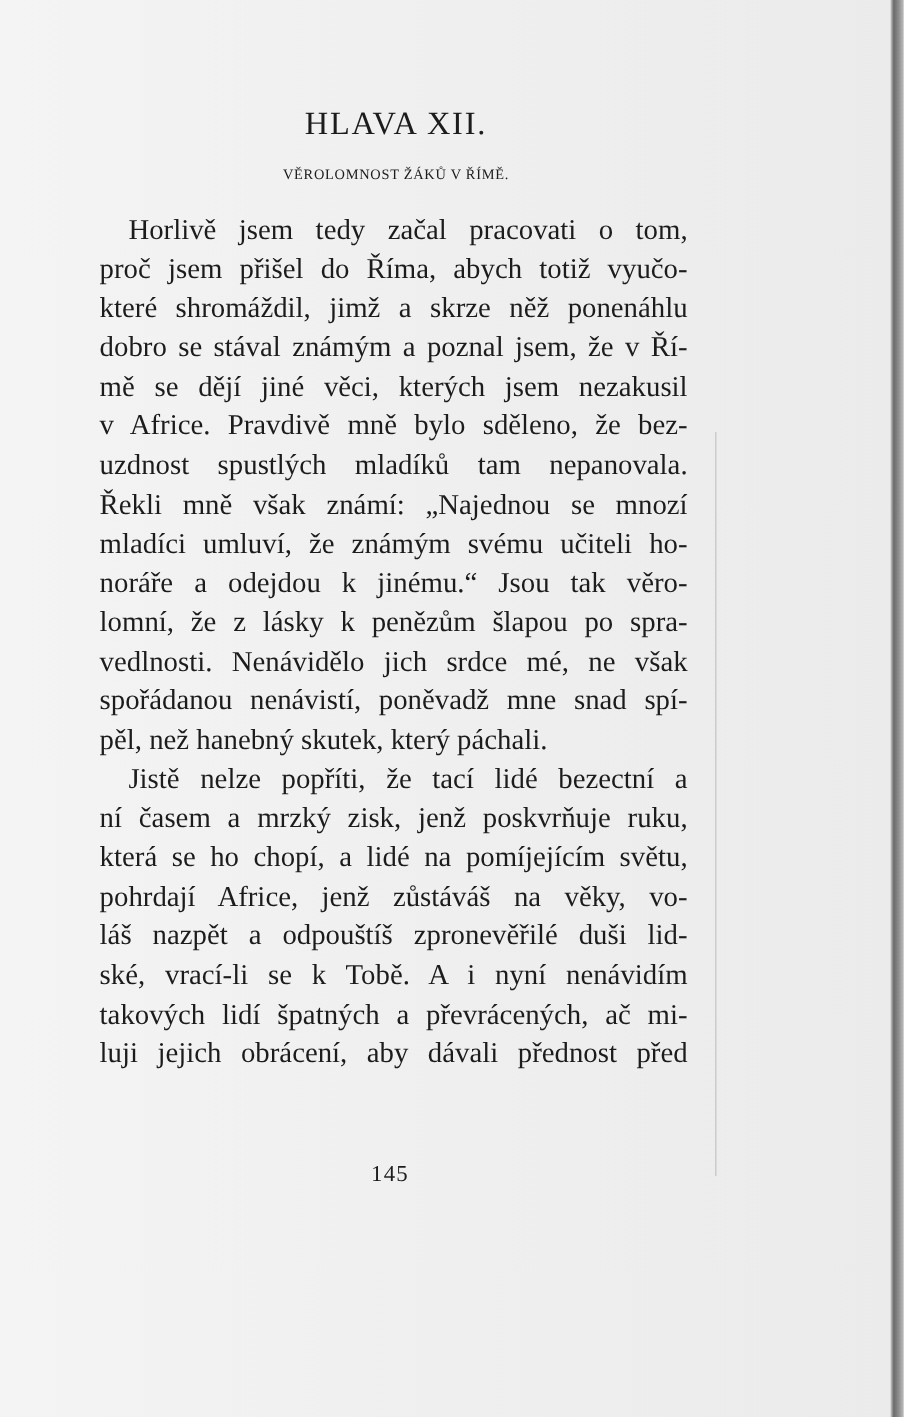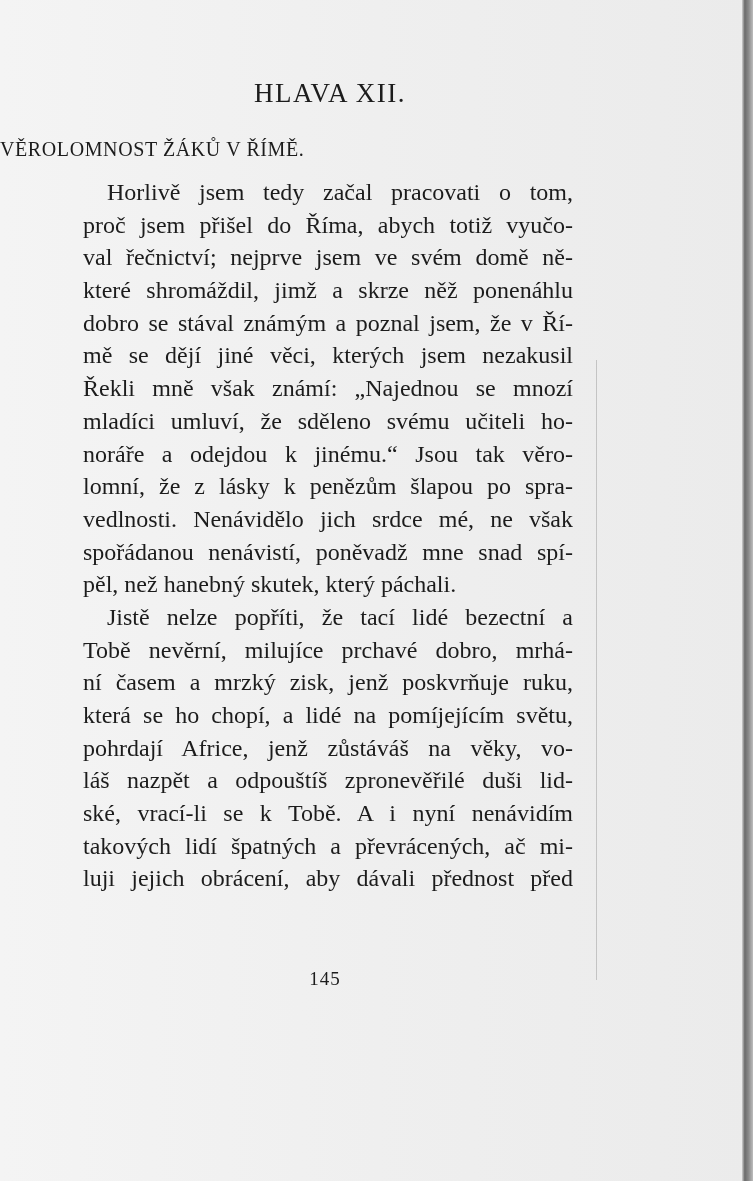--- a/index.html
+++ b/index.html
@@ -36,34 +36,34 @@
     left: 596px;
     top: 360px;
     width: 1px;
     height: 620px;
     background: rgba(120,120,120,0.35);
   }
   .chapter-number {
     position: absolute;
     left: 0;
     width: 660px;
-    top: 80px;
+    top: 90px;
     text-align: center;
     font-size: 27px;
     letter-spacing: 1.5px;
     line-height: 1;
     font-family: Liberation Serif, serif;
   }
   .chapter-subtitle {
     position: absolute;
     left: 0;
     width: 660px;
     top: 139px;
-    text-align: left;
-    font-size: 20px;
+    text-align: center;
+    font-size: 12px;
     letter-spacing: 0.6px;
     line-height: 1;
   }
   .body-text {
     position: absolute;
     left: 83px;
     top: 176px;
     width: 490px;
   }
   .line {
@@ -98,35 +98,35 @@
   <div class="spine-shadow"></div>
   <div class="edge-line"></div>
 
   <div class="chapter-number">HLAVA XII.</div>
   <div class="chapter-subtitle">VĚROLOMNOST ŽÁKŮ V ŘÍMĚ.</div>
 
   <div class="body-text">
     <div>
       <span class="line indent">Horlivě jsem tedy začal pracovati o tom,</span>
       <span class="line">proč jsem přišel do Říma, abych totiž vyučo-</span>
-      <span class="line">val řečnictví; nejprve jsem ve svém domě ně-</span>
       <span class="line">které shromáždil, jimž a skrze něž ponenáhlu</span>
       <span class="line">dobro se stával známým a poznal jsem, že v Ří-</span>
       <span class="line">mě se dějí jiné věci, kterých jsem nezakusil</span>
+      <span class="line">v Africe. Pravdivě mně bylo sděleno, že bez-</span>
+      <span class="line">uzdnost spustlých mladíků tam nepanovala.</span>
       <span class="line">Řekli mně však známí: „Najednou se mnozí</span>
-      <span class="line">mladíci umluví, že sděleno svému učiteli ho-</span>
+      <span class="line">mladíci umluví, že známým svému učiteli ho-</span>
       <span class="line">noráře a odejdou k jinému.“ Jsou tak věro-</span>
       <span class="line">lomní, že z lásky k penězům šlapou po spra-</span>
       <span class="line">vedlnosti. Nenávidělo jich srdce mé, ne však</span>
       <span class="line">spořádanou nenávistí, poněvadž mne snad spí-</span>
       <span class="line last">pěl, než hanebný skutek, který páchali.</span>
     </div>
     <div>
       <span class="line indent">Jistě nelze popříti, že tací lidé bezectní a</span>
-      <span class="line">Tobě nevěrní, milujíce prchavé dobro, mrhá-</span>
       <span class="line">ní časem a mrzký zisk, jenž poskvrňuje ruku,</span>
       <span class="line">která se ho chopí, a lidé na pomíjejícím světu,</span>
       <span class="line">pohrdají Africe, jenž zůstáváš na věky, vo-</span>
       <span class="line">láš nazpět a odpouštíš zpronevěřilé duši lid-</span>
       <span class="line">ské, vrací-li se k Tobě. A i nyní nenávidím</span>
       <span class="line">takových lidí špatných a převrácených, ač mi-</span>
       <span class="line">luji jejich obrácení, aby dávali přednost před</span>
     </div>
   </div>
 

